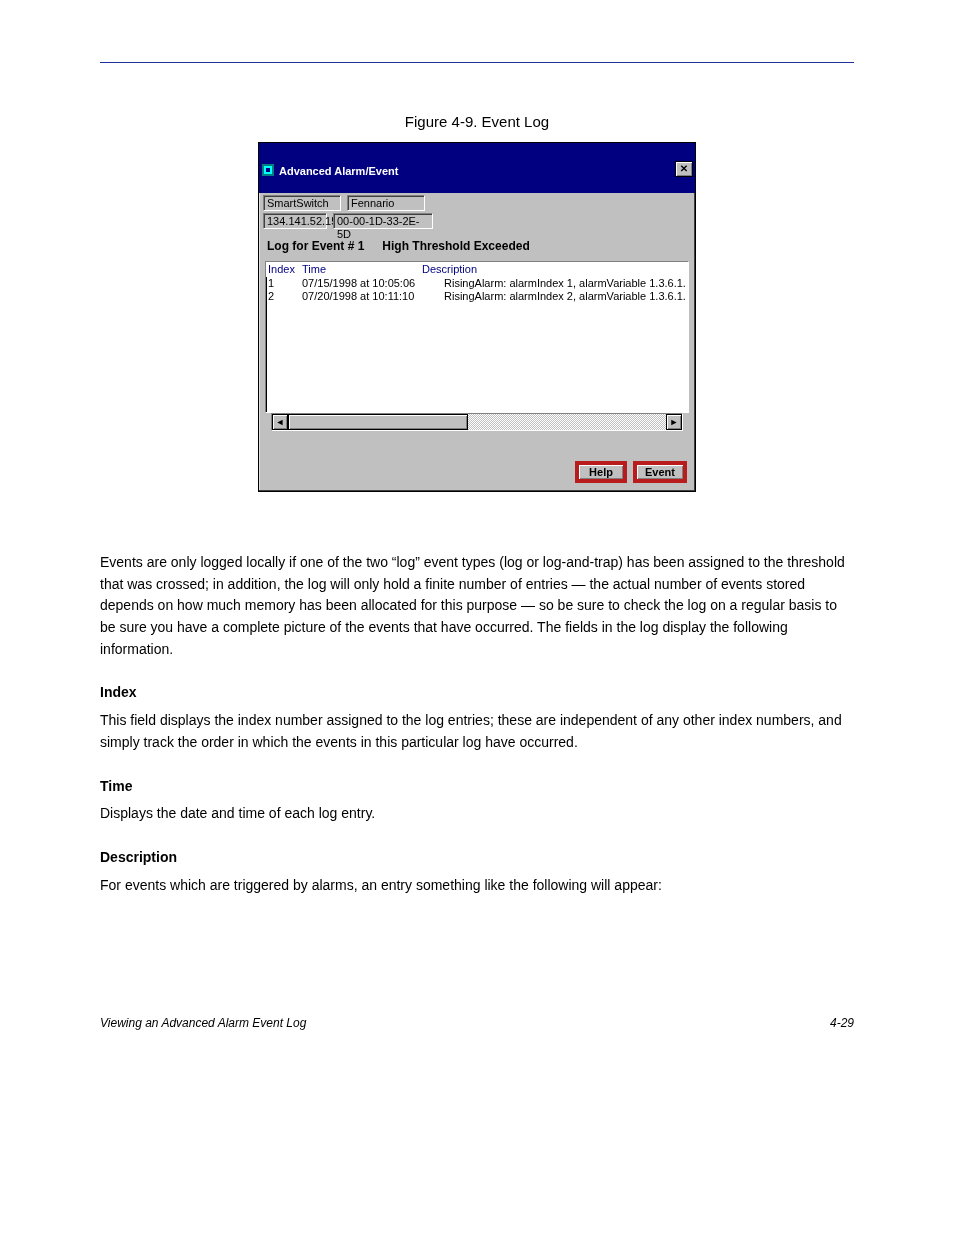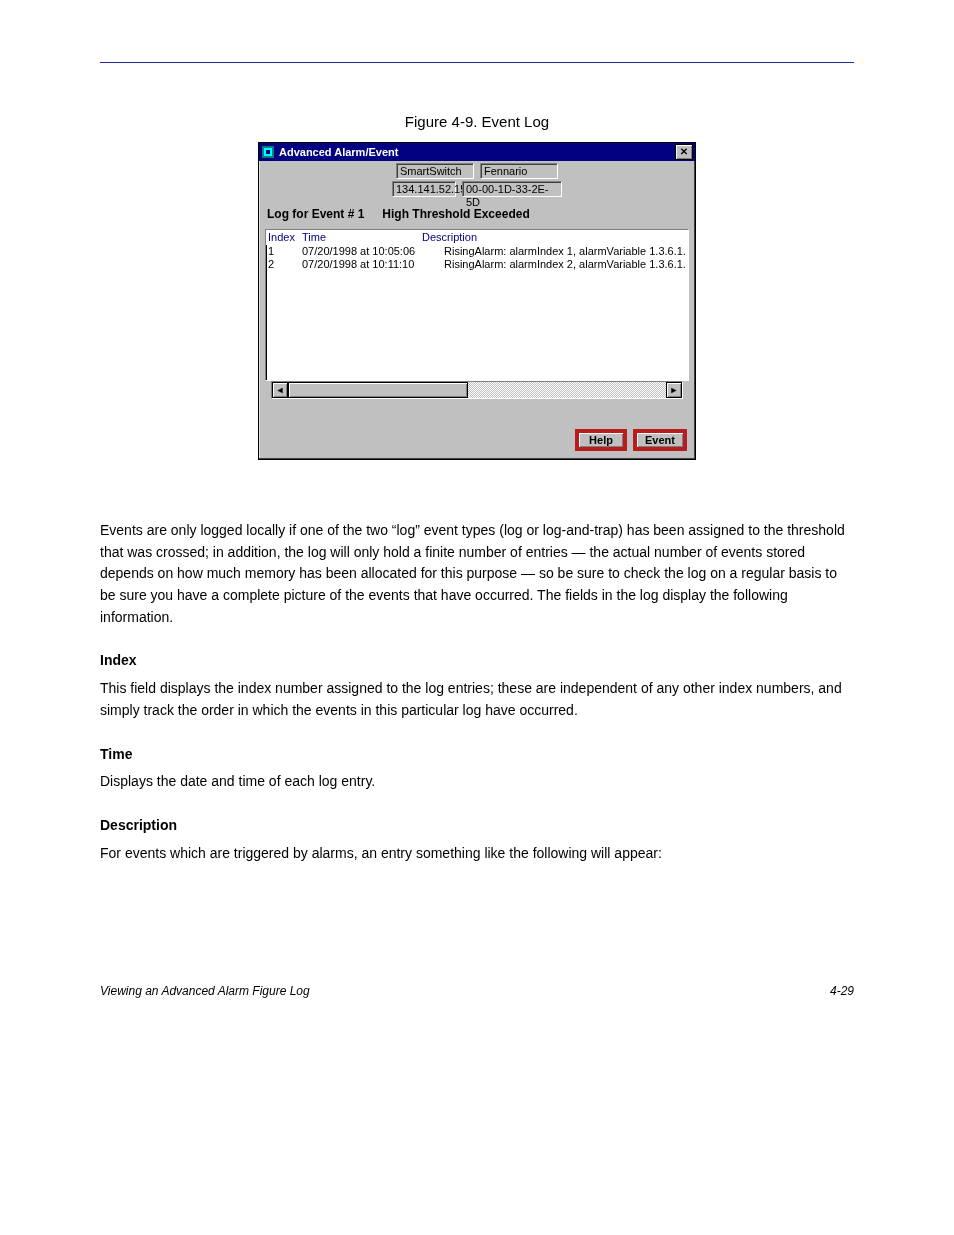--- a/index.html
+++ b/index.html
@@ -43,23 +43,23 @@
     background: #c0c0c0;
     font-family: "MS Sans Serif", Tahoma, Arial, sans-serif;
     font-size: 11px;
     box-shadow: inset -1px -1px 0 #404040, inset 1px 1px 0 #dfdfdf;
     box-sizing: border-box;
   }
   .titlebar {
     background: #000080;
     color: #ffffff;
     display: flex;
-    align-items: center;
+    align-items: flex-end;
     height: 18px;
-    padding: 0 2px;
+    padding: 16px 2px;
     font-weight: bold;
     font-size: 11px;
   }
   .titlebar .sysicon {
     width: 14px; height: 14px;
     margin-right: 4px;
     display: inline-flex;
     align-items: center;
     justify-content: center;
   }
@@ -76,21 +76,20 @@
     color: #000;
     font-weight: bold;
     font-size: 10px;
     line-height: 1;
   }
 
   .info-row {
     display: flex;
     gap: 6px;
     padding: 2px 4px 0 4px;
-    justify-content: center;
   }
   .sunken {
     background: #c0c0c0;
     border: 1px solid #808080;
     border-right-color: #ffffff;
     border-bottom-color: #ffffff;
     box-shadow: inset 1px 1px 0 #404040;
     padding: 1px 3px;
     font-size: 11px;
     color: #000;
@@ -261,21 +260,21 @@
     <div class="listview-wrap">
       <div class="listview">
         <div class="lv-header">
           <div class="lv-col-index">Index</div>
           <div class="lv-col-time">Time</div>
           <div class="lv-col-desc">Description</div>
         </div>
         <div class="lv-rows">
           <div class="lv-row">
             <div class="c-index">1</div>
-            <div class="c-time">07/20/1998 at 10:05:06</div>
+            <div class="c-time">07/15/1998 at 10:05:06</div>
             <div class="c-desc">RisingAlarm: alarmIndex 1, alarmVariable 1.3.6.1.2.1.2.2.1.10.8</div>
           </div>
           <div class="lv-row">
             <div class="c-index">2</div>
             <div class="c-time">07/20/1998 at 10:11:10</div>
             <div class="c-desc">RisingAlarm: alarmIndex 2, alarmVariable 1.3.6.1.2.1.2.2.1.10.8</div>
           </div>
         </div>
       </div>
       <div class="hscroll">
@@ -304,17 +303,17 @@
     <p>This field displays the index number assigned to the log entries; these are independent of any other index numbers, and simply track the order in which the events in this particular log have occurred.</p>
 
     <h3>Time</h3>
     <p>Displays the date and time of each log entry.</p>
 
     <h3>Description</h3>
     <p>For events which are triggered by alarms, an entry something like the following will appear:</p>
   </div>
 
   <div class="footer">
-    <span>Viewing an Advanced Alarm Figure Log</span>
+    <span>Viewing an Advanced Alarm Event Log</span>
     <span>4-29</span>
   </div>
 
 </div>
 
 </body></html>

